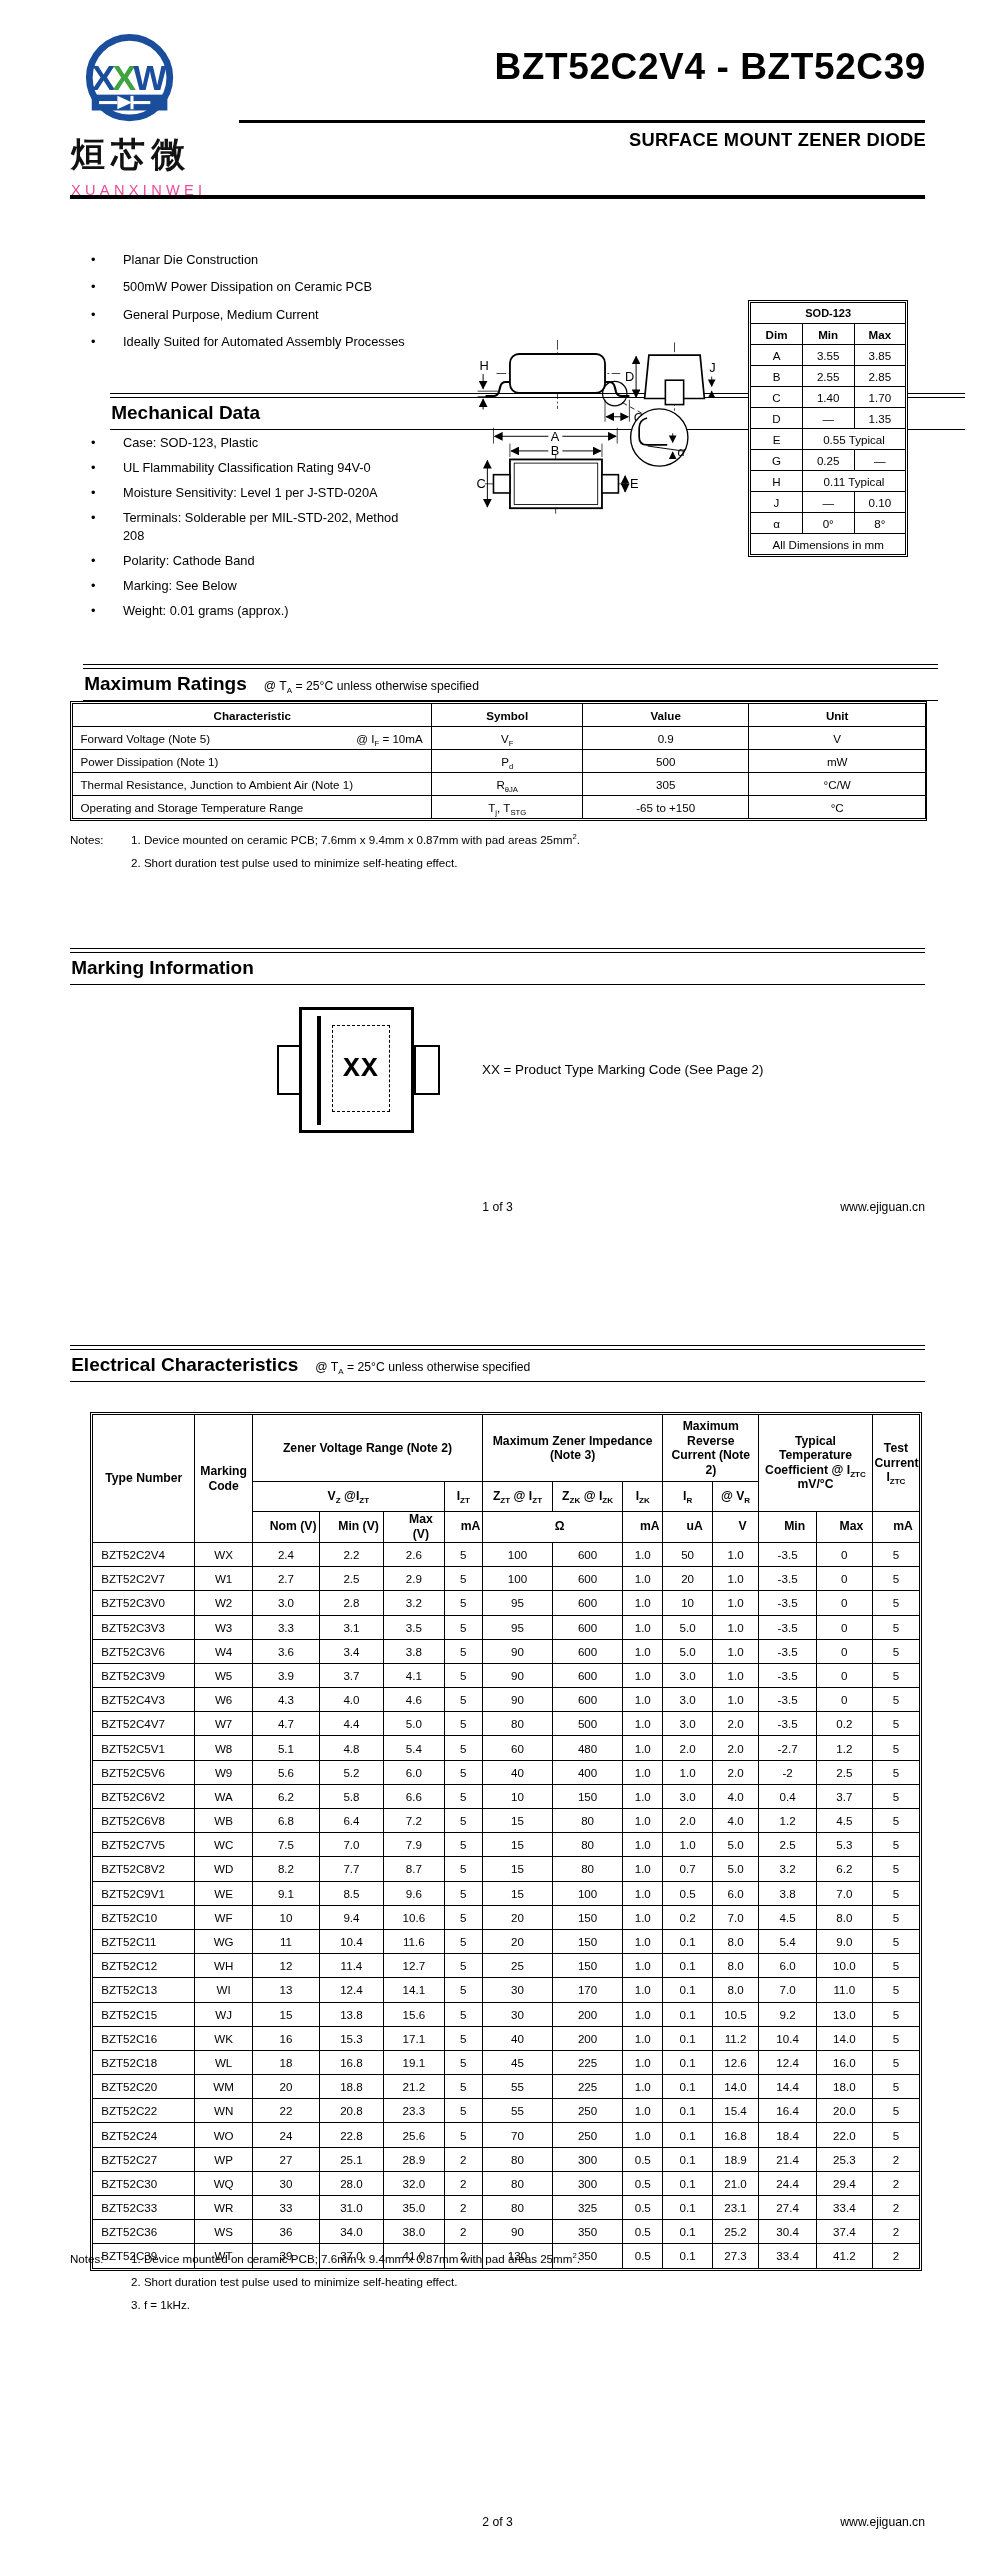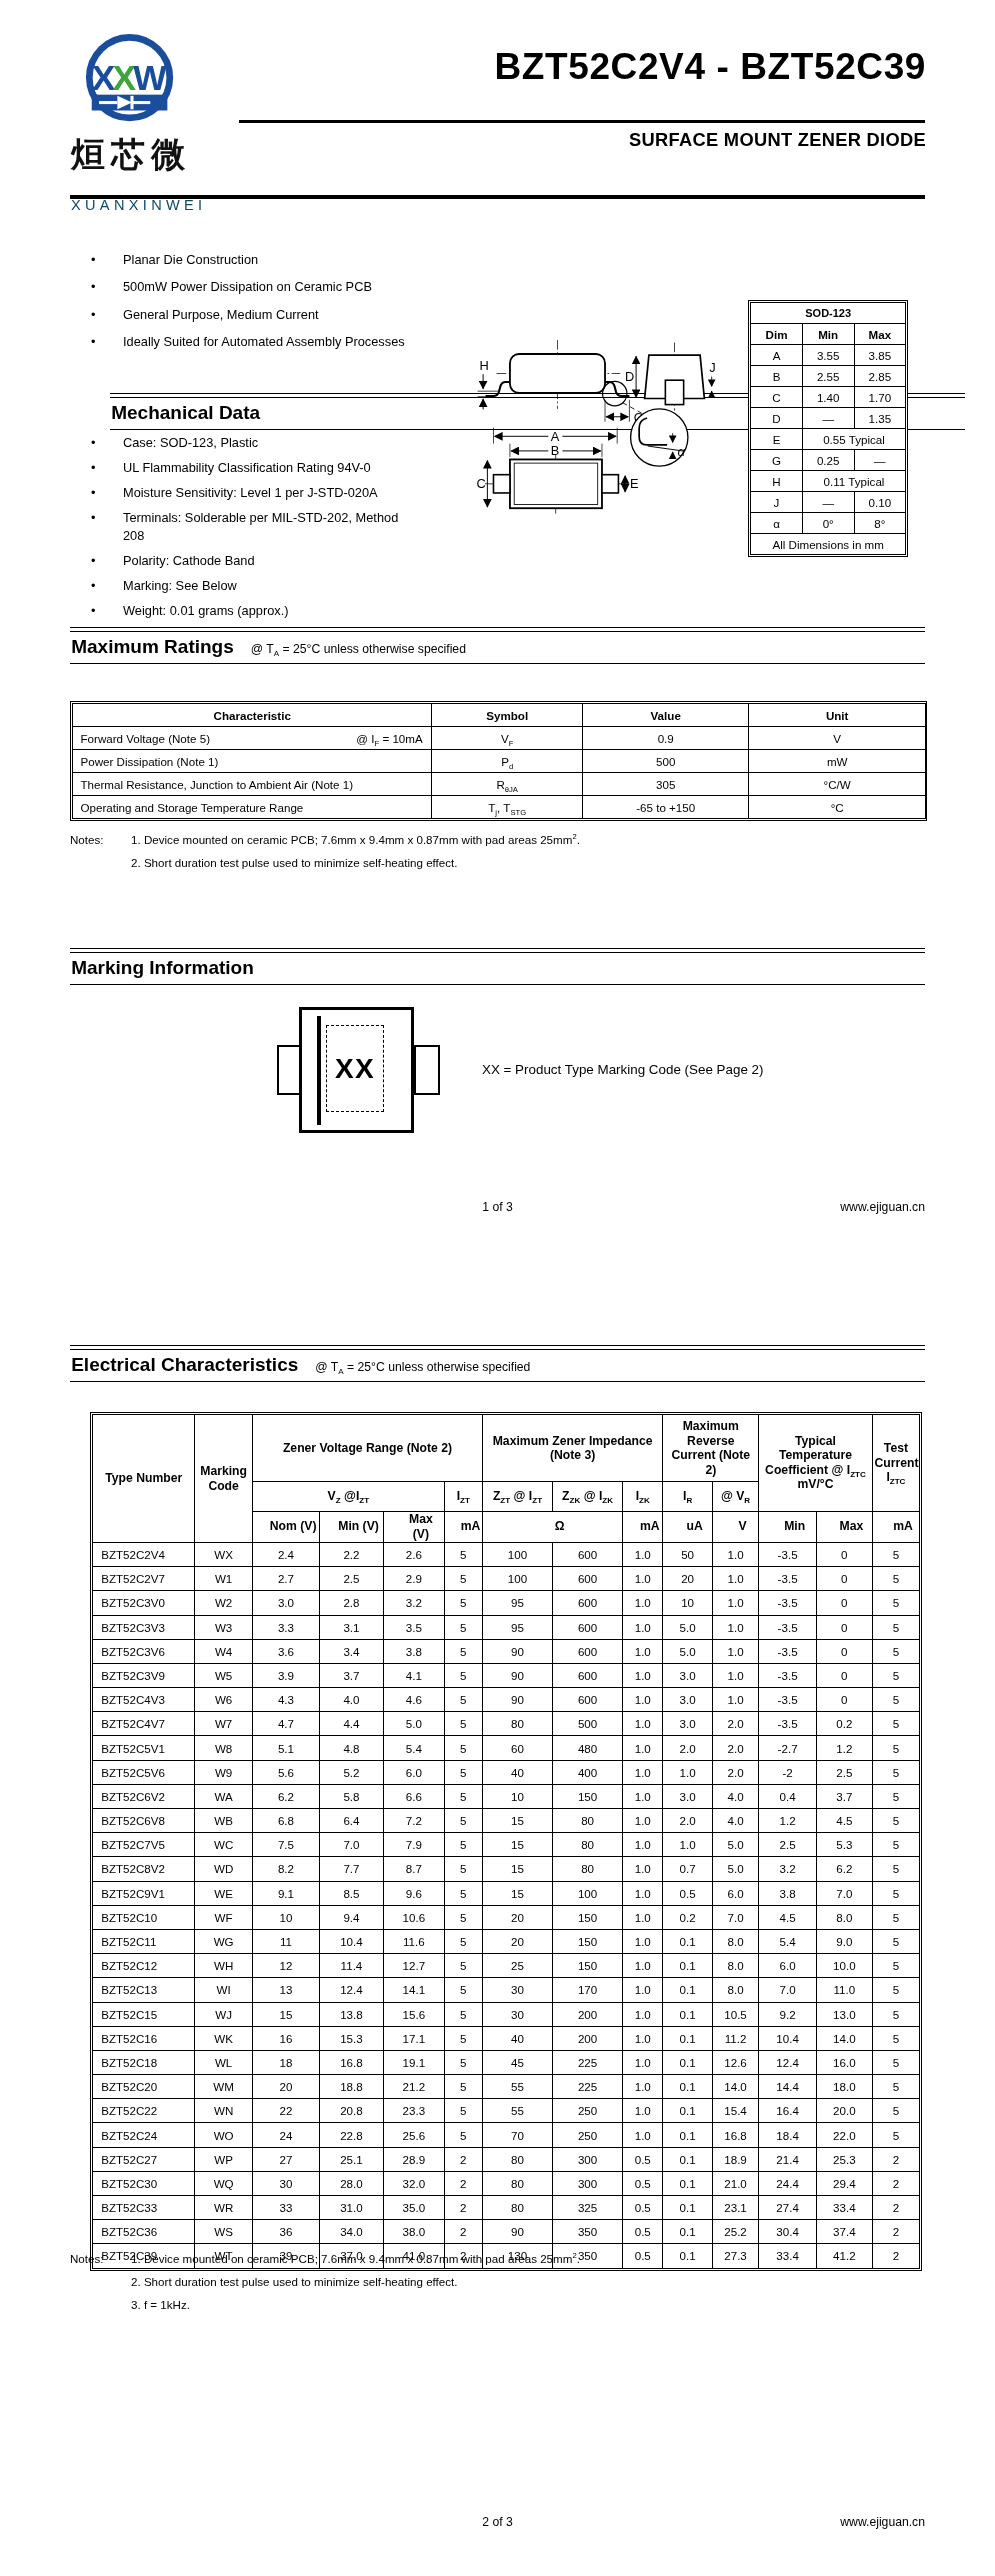--- a/index.html
+++ b/index.html
@@ -20,21 +20,21 @@
 
   
   .doc-title{position:absolute;left:342px;top:46px;width:584px;text-align:right;
     font-size:37px;font-weight:bold;letter-spacing:0.6px;white-space:nowrap;}
   .doc-subtitle{position:absolute;left:342px;top:129px;width:584px;text-align:right;
     font-size:18.3px;font-weight:bold;letter-spacing:0.3px;}
 
   
   .logo{position:absolute;left:71px;top:30.5px;width:183px;}
   .logo .cn{font-size:34px;font-weight:bold;letter-spacing:6.1px;margin-top:1.2px;color:#111;white-space:nowrap;}
-  .logo .en{font-size:14.6px;letter-spacing:4.3px;color:#0c4a6e;margin-top:19px;white-space:nowrap;}
+  .logo .en{font-size:14.6px;letter-spacing:4.3px;color:#ec4899;margin-top:4px;white-space:nowrap;}
 
   
   .blist{position:absolute;left:91px;}
   .bullet{display:flex;font-size:12.8px;line-height:18.3px;margin-bottom:9.1px;}
   .bullet .dot{width:32px;flex:none;font-size:12.8px;}
   .bullet .bt{width:287px;}
   .mechlist .bullet{margin-bottom:7.3px;line-height:17.7px;}
 
   
   table{border-collapse:collapse;background:#fff;}
@@ -294,21 +294,21 @@
         </tr>
       </tbody>
     <tfoot>
       <tr>
           <td colspan="3">All Dimensions in mm</td>
         </tr>
     </tfoot>
   </table>
 </div>
 
-<div class="sec" style="top:627px;">
+<div class="sec" style="top:664px;margin-left:13px;">
   <div class="dbar"></div>
   <div class="trow">
     <h2>Maximum Ratings</h2>
     <span class="cond"><span>@ T</span><sub>A</sub><span> = 25°C unless otherwise specified</span></span>
   </div>
   <div class="bar"></div>
 </div>
 
 <div class="tblwrap" style="left:70px;top:701px;width:853px;">
   <table class="maxr">
@@ -367,21 +367,21 @@
   <div class="dbar"></div>
   <h2>Marking Information</h2>
   <div class="bar"></div>
 </div>
 
 <div class="abs" style="left:277px;top:1007px;width:159px;height:126px;">
   <div class="mk-tab" style="left:0;top:38px;width:22px;height:46px;"></div>
   <div class="mk-tab" style="left:137px;top:38px;width:22px;height:46px;"></div>
   <div class="mk-body" style="left:22px;top:0;width:109px;height:120px;"></div>
   <div class="mk-band" style="left:40px;top:8.5px;width:3.7px;height:109px;"></div>
-  <div class="mk-xx" style="left:49px;top:18.3px;width:56px;height:85px;">
+  <div class="mk-xx" style="left:55px;top:18.3px;width:56px;height:85px;font-family:Liberation Mono, monospace;">
     <span>XX</span>
   </div>
 </div>
 <div class="mk-legend" style="left:482px;top:1062px;">XX = Product Type Marking Code (See Page 2)</div>
 
 <div class="pgnum" style="top:1200px;">1 of 3</div>
 <div class="site" style="top:1200px;">www.ejiguan.cn</div>
 
 <div class="sec" style="top:1345px;">
   <div class="dbar"></div>

